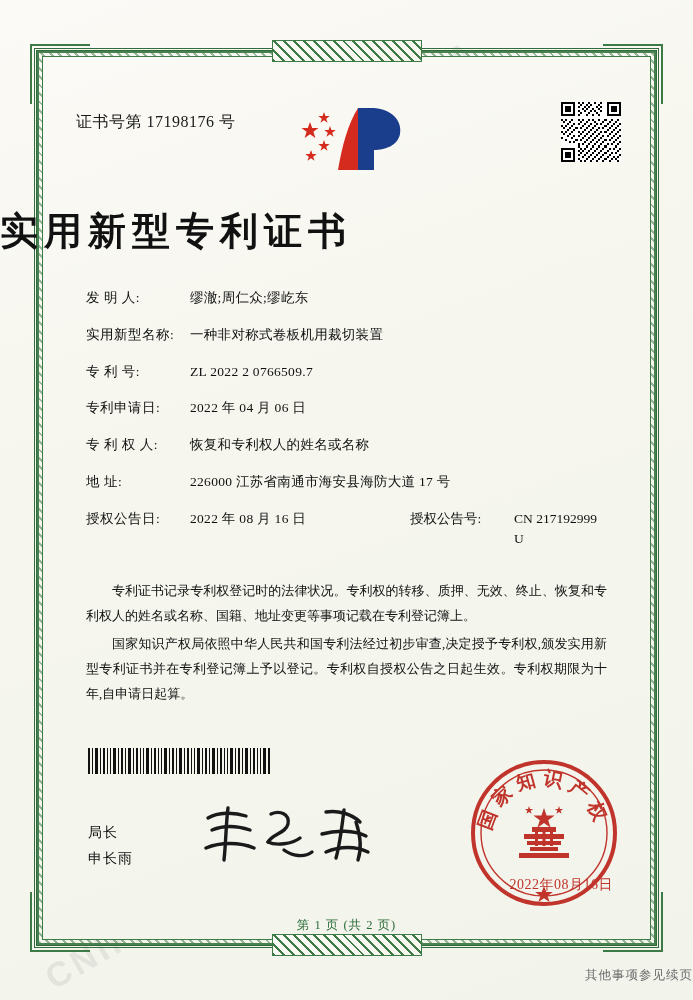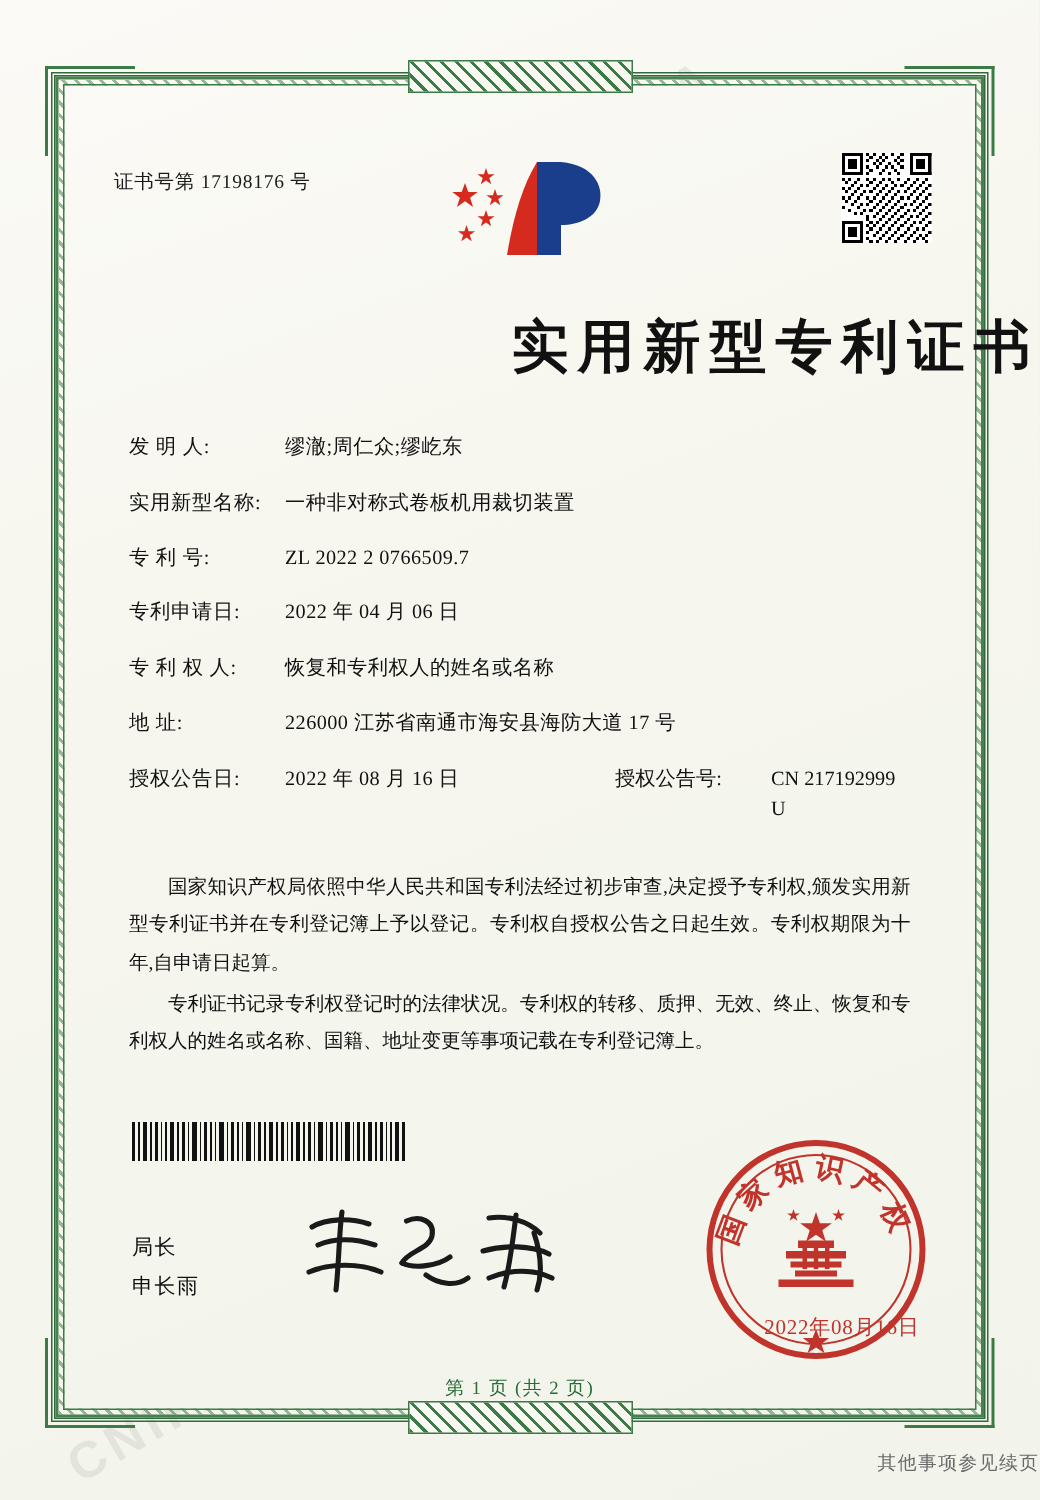--- a/index.html
+++ b/index.html
@@ -123,21 +123,21 @@
   .wm4 { left: 390px; top: 560px; }
   .wm5 { left: 110px; top: 700px; }
   .wm6 { left: 430px; top: 830px; }
   .wm7 { left: 40px;  top: 930px; }
   .wm8 { left: 360px; top: 60px; }
 
   
   .cert-no {
     position: absolute;
     left: 76px; top: 112px;
-    font-size: 13px;
+    font-size: 16px;
     color: #1a1a1a;
     letter-spacing: 0.5px;
   }
 
   
   .logo {
     position: absolute;
     left: 296px; top: 100px;
     width: 110px; height: 78px;
   }
@@ -148,21 +148,21 @@
     right: 72px; top: 102px;
     width: 60px; height: 60px;
     background: #fff;
   }
 
   
   .title {
     position: absolute;
     left: 0; right: 0;
     top: 206px;
-    text-align: right;
+    text-align: left;
     font-size: 38px;
     font-weight: 700;
     letter-spacing: 6px;
     color: #111;
     font-family: "Liberation Serif", serif;
   }
 
   
   .fields {
     position: absolute;
@@ -589,22 +589,22 @@
     <div class="row two">
       <span class="lbl">授权公告日:</span>
       <span class="val">2022 年 08 月 16 日</span>
       <span class="lbl2">授权公告号:</span>
       <span>CN 217192999 U</span>
     </div>
 
   </div>
 
   <div class="paras">
+    <p>专利证书记录专利权登记时的法律状况。专利权的转移、质押、无效、终止、恢复和专利权人的姓名或名称、国籍、地址变更等事项记载在专利登记簿上。</p>
     <p>国家知识产权局依照中华人民共和国专利法经过初步审查,决定授予专利权,颁发实用新型专利证书并在专利登记簿上予以登记。专利权自授权公告之日起生效。专利权期限为十年,自申请日起算。</p>
-    <p>专利证书记录专利权登记时的法律状况。专利权的转移、质押、无效、终止、恢复和专利权人的姓名或名称、国籍、地址变更等事项记载在专利登记簿上。</p>
   </div>
 
   <div class="barcode">
     <svg viewBox="0 0 182 26" width="182" height="26" shape-rendering="crispEdges">
       <rect width="182" height="26" fill="#ffffff" opacity="0"></rect>
       <g fill="#111111">
         <rect x="0" y="0" width="2" height="26"></rect>
           <rect x="4" y="0" width="1" height="26"></rect>
         <rect x="7" y="0" width="3" height="26"></rect>
           <rect x="12" y="0" width="1" height="26"></rect>

